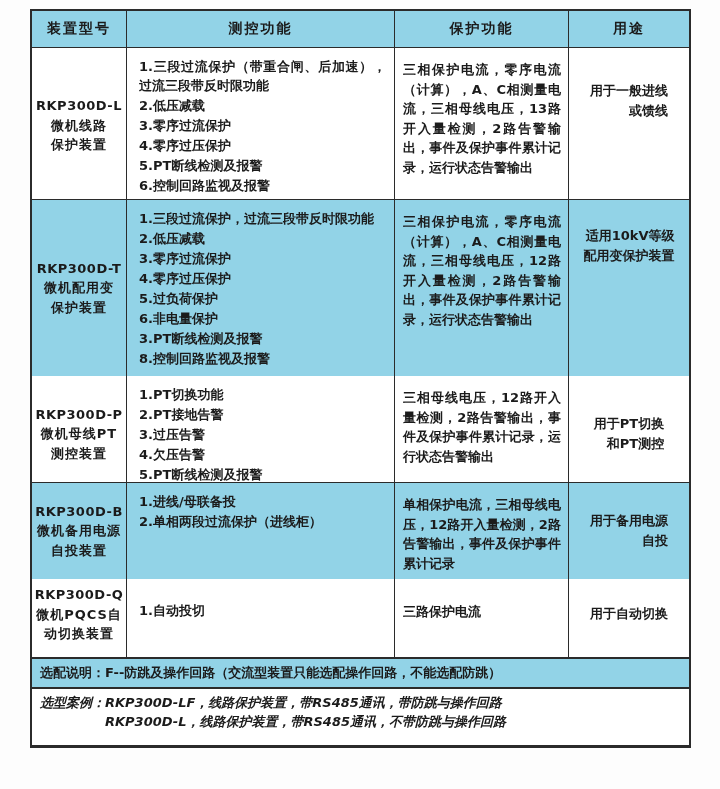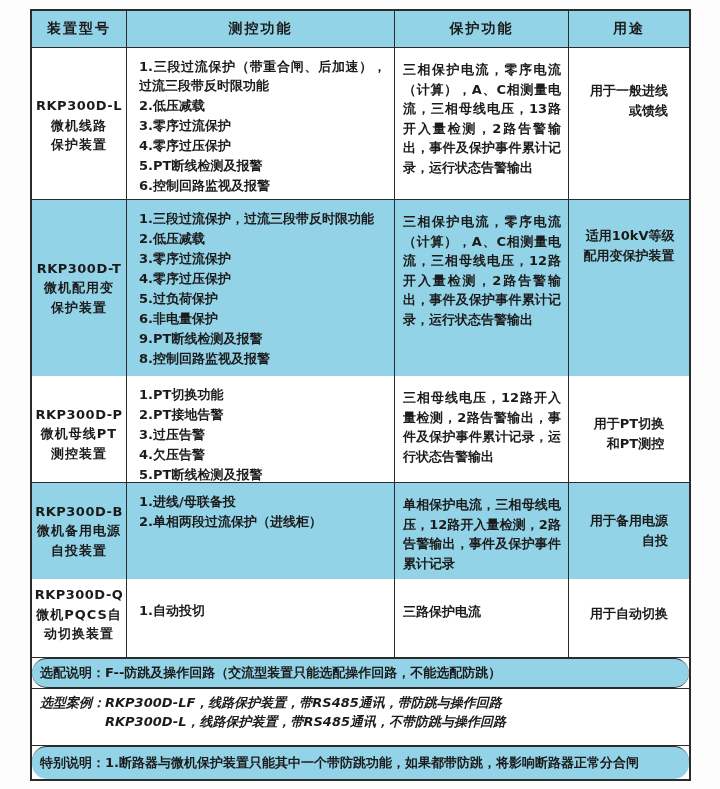--- a/index.html
+++ b/index.html
@@ -68,21 +68,21 @@
   .row-4{height:89px;}
   .row-5{height:86px;}
   
   .note-row{
     border-bottom:1px solid var(--border);
     border-top:1px solid var(--border);
     font-size:13px;
     padding:5px 8px;
     display:flex;
   }
-  .note-single{align-items:center;min-height:30px;line-height:1.3;border-radius:15px;}
+  .note-single{align-items:center;min-height:30px;line-height:1.3;}
   .note-cases{min-height:58px;line-height:1.45;font-style:italic;}
   .note-cases .note-label{white-space:nowrap;}
   .note-last{min-height:33px;border-bottom:none;align-items:center;}
 </style>
 </head>
 <body>
 
 <div class="table">
 
   <div class="grid-row header-row">
@@ -117,21 +117,21 @@
       <span>微机配用变
 保护装置</span>
     </div>
     <div class="cell blue prot-cell">
         <div>1.三段过流保护，过流三段带反时限功能</div>
         <div>2.低压减载</div>
         <div>3.零序过流保护</div>
         <div>4.零序过压保护</div>
         <div>5.过负荷保护</div>
         <div>6.非电量保护</div>
-        <div>9.PT断线检测及报警</div>
+        <div>3.PT断线检测及报警</div>
         <div>8.控制回路监视及报警</div>
       </div>
     <div class="cell blue meas-cell">三相保护电流，零序电流（计算），A、C相测量电流，三相母线电压，12路开入量检测，2路告警输出，事件及保护事件累计记录，运行状态告警输出</div>
     <div class="cell blue usage-cell usage-top">适用10kV等级
 配用变保护装置</div>
   </div>
 
   <div class="grid-row row-3">
     <div class="cell model-cell">
       <span class="model-code">RKP300D-P</span>
@@ -181,15 +181,14 @@
   <div class="note-row note-single blue">选配说明：F--防跳及操作回路（交流型装置只能选配操作回路，不能选配防跳）</div>
 
   <div class="note-row note-cases">
     <span class="note-label">选型案例：</span>
     <span>
         <div>RKP300D-LF，线路保护装置，带RS485通讯，带防跳与操作回路</div>
         <div>RKP300D-L，线路保护装置，带RS485通讯，不带防跳与操作回路</div>
       </span>
   </div>
 
-  <div class="note-row note-single note-last blue">特别说明：1.断路器与微机保护装置只能其中一个带防跳功能，如果都带防跳，将影响断路器正常分合闸</div>
 
 </div>
 
 </body></html>

